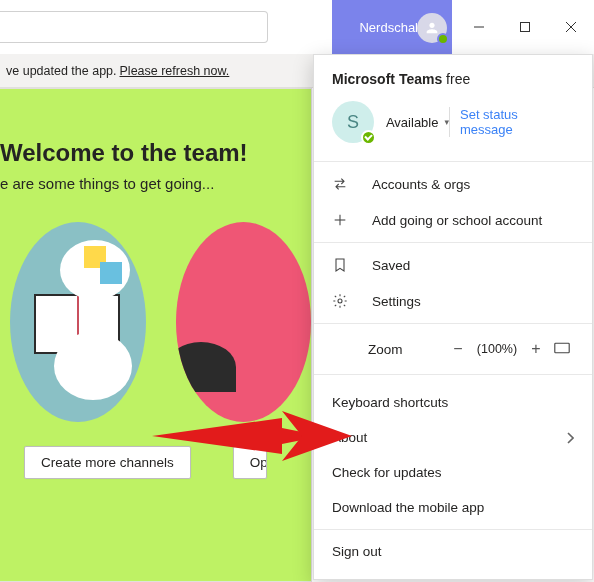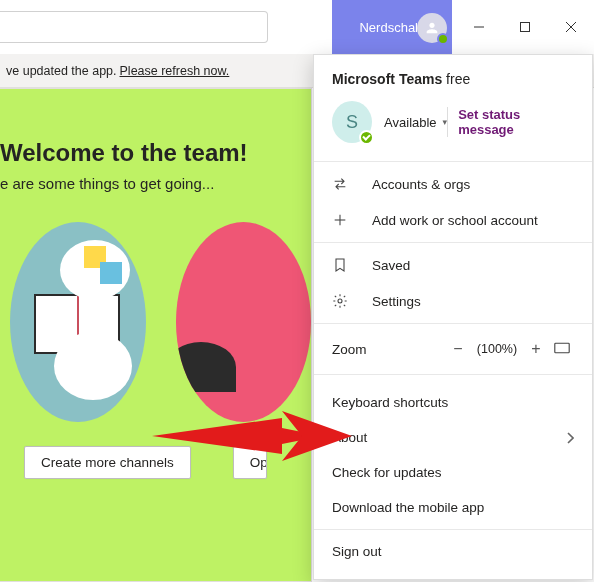--- a/index.html
+++ b/index.html
@@ -38,27 +38,27 @@
   
   .panel { position:absolute; top:54px; right:1px; width:280px; height:526px; background:#fff; border:1px solid #ddd; box-shadow:0 6px 20px rgba(0,0,0,0.2); display:flex; flex-direction:column; }
   .panel .ptitle { padding:16px 18px 10px; font-size:14px; color:#252423;}
   .panel .ptitle b { font-weight:700; }
   .panel .prow { display:flex; align-items:center; padding:4px 18px 14px; }
   .bigavatar { width:42px; height:42px; border-radius:50%; background:#cfeeeb; color:#498583; font-size:18px; display:flex; align-items:center; justify-content:center; position:relative; margin-right:12px;}
   .bigavatar .presence2 { position:absolute; right:-2px; bottom:-2px; width:15px; height:15px; border-radius:50%; background:#6bb700; border:2px solid #fff; display:flex; align-items:center; justify-content:center;}
   .bigavatar .presence2::after { content:""; width:5px; height:3px; border-left:2px solid #fff; border-bottom:2px solid #fff; transform:rotate(-45deg); margin-top:-2px;}
   .status { font-size:13px; color:#252423; display:flex; align-items:center; gap:6px;}
   .status .chev { font-size:9px; color:#666; }
-  .setmsg { font-size:13px; color:#701a75; margin-left:auto; padding-left:10px; border-left:1px solid #ddd;font-weight:bold;}
+  .setmsg { font-size:13px; color:#3b82f6; margin-left:auto; padding-left:10px; border-left:1px solid #ddd;}
   .sep { height:1px; background:#e8e8e8; margin:4px 0;}
   .mitem { display:flex; align-items:center; padding:10px 18px; font-size:13.5px; color:#252423; gap:24px; }
   .mitem .ic { width:16px; height:16px; flex-shrink:0; }
   .mitem .ic svg { width:16px; height:16px; }
   .zoomrow { display:flex; align-items:center; padding:12px 18px; font-size:13.5px; color:#252423; }
-  .zoomrow .zlabel { flex:1; }
+  .zoomrow .zlabel { flex:1;margin-left:36px; }
   .zoomrow .zbtn { width:28px; text-align:center; color:#555; font-size:16px;}
   .zoomrow .zpct { width:50px; text-align:center; font-size:12.5px;}
   .zoomrow .fs { width:24px; text-align:center; }
   .aboutrow { display:flex; align-items:center; padding:10px 18px; font-size:13.5px; color:#252423;}
   .aboutrow .sp { flex:1; }
   .panel .gap { padding-top:6px;}
 
   
   .arrow { position:absolute; left:152px; top:396px; width:200px; height:80px; pointer-events:none; }
 
@@ -155,21 +155,21 @@
             <path d="M4 8h14M14 4l4 4-4 4"></path>
             <path d="M20 16H6M10 20l-4-4 4-4"></path>
           </svg></span>
     <span>Accounts &amp; orgs</span>
   </div>
   <div class="mitem">
     <span class="ic"><svg viewBox="0 0 24 24" fill="none" stroke="#444" stroke-width="1.6">
             <line x1="12" y1="4" x2="12" y2="20"></line>
             <line x1="4" y1="12" x2="20" y2="12"></line>
           </svg></span>
-    <span>Add work or school account</span>
+    <span>Add going or school account</span>
   </div>
   <div class="sep"></div>
   <div class="mitem">
     <span class="ic"><svg viewBox="0 0 24 24" fill="none" stroke="#444" stroke-width="1.6">
             <path d="M6 3h12v18l-6-4-6 4z"></path>
           </svg></span>
     <span>Saved</span>
   </div>
   <div class="mitem">
     <span class="ic"><svg viewBox="0 0 24 24" fill="none" stroke="#444" stroke-width="1.6">

